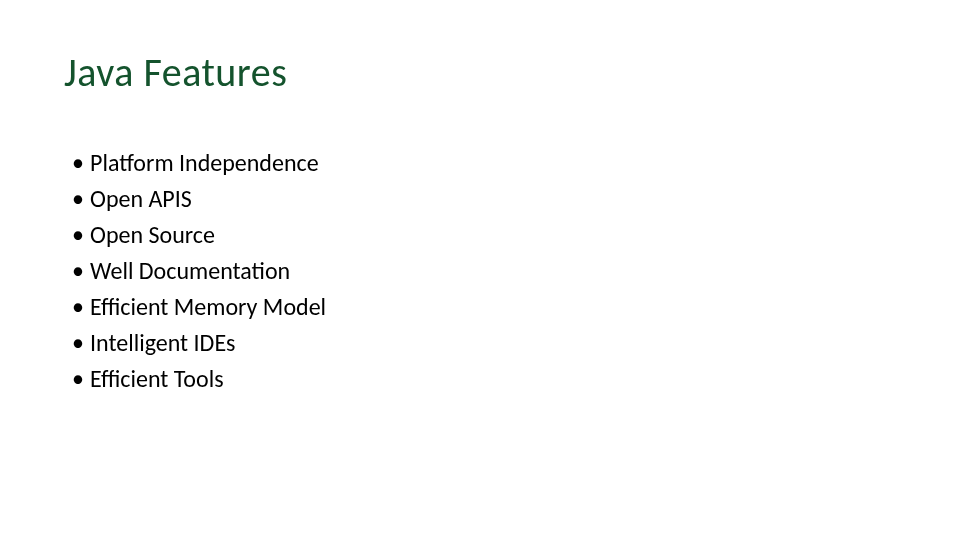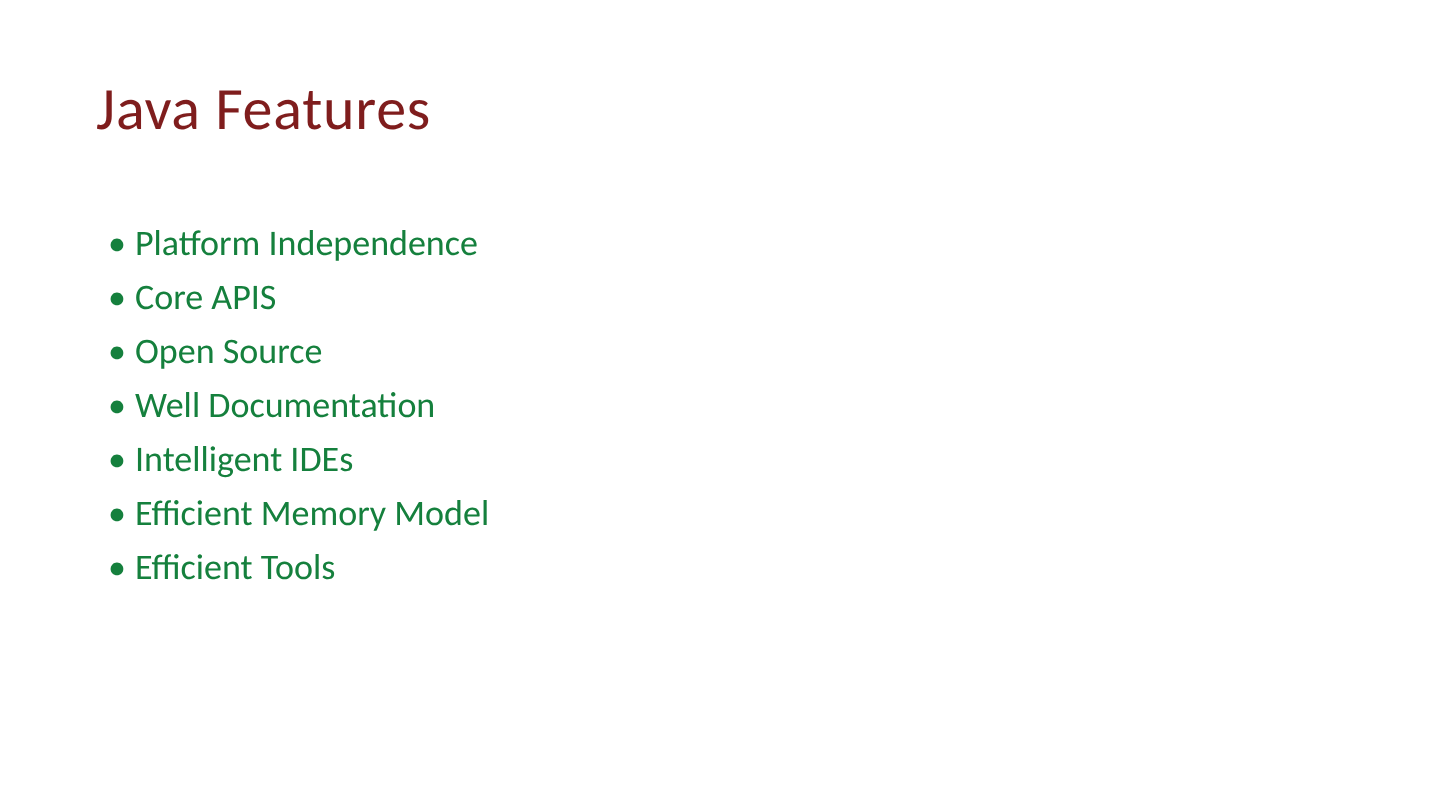--- a/index.html
+++ b/index.html
@@ -14,49 +14,49 @@
       font-family: Calibri, "Segoe UI", Arial, sans-serif;
       color: #000000;
       position: relative;
     }
     .slide {
       padding: 48px 64px;
     }
     .title {
       font-size: 40px;
       font-weight: 400;
-      color: #7f1d1d;
+      color: #14532d;
       margin-bottom: 48px;
       letter-spacing: 0.5px;
     }
     .bullet-list {
       list-style: none;
       padding-left: 8px;
     }
     .bullet-item {
       font-size: 24px;
       line-height: 1.5;
-      color: #15803d;
+      color: #000000;
       position: relative;
       padding-left: 18px;
     }
     .bullet-item::before {
       content: "•";
       position: absolute;
       left: 0;
       font-size: 24px;
     }
   </style>
 </head>
 <body>
 
 <div class="slide">
   <h1 class="title">Java Features</h1>
   <ul class="bullet-list">
     <li class="bullet-item">Platform Independence</li>
-    <li class="bullet-item">Core APIS</li>
+    <li class="bullet-item">Open APIS</li>
     <li class="bullet-item">Open Source</li>
     <li class="bullet-item">Well Documentation</li>
+    <li class="bullet-item">Efficient Memory Model</li>
     <li class="bullet-item">Intelligent IDEs</li>
-    <li class="bullet-item">Efficient Memory Model</li>
     <li class="bullet-item">Efficient Tools</li>
   </ul>
 </div>
 
 </body></html>

